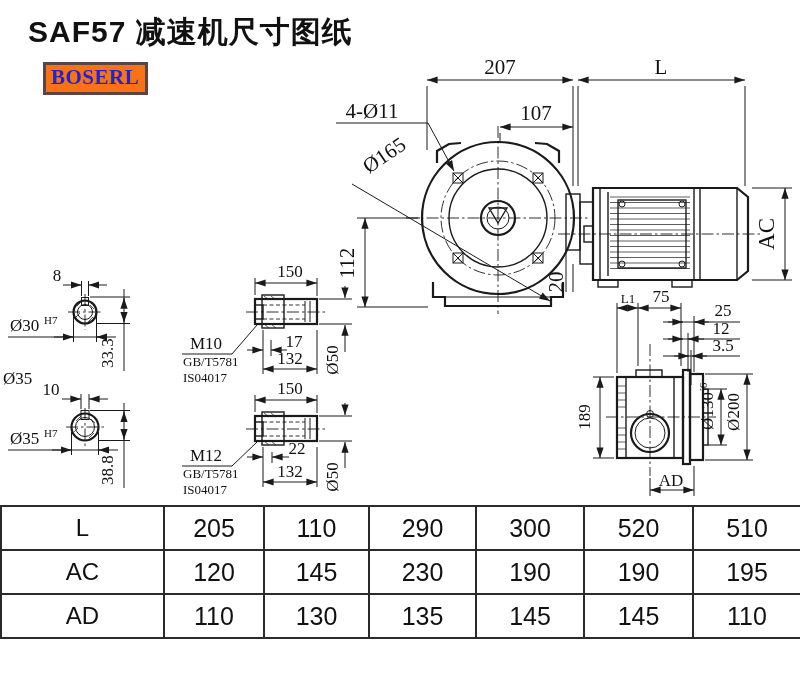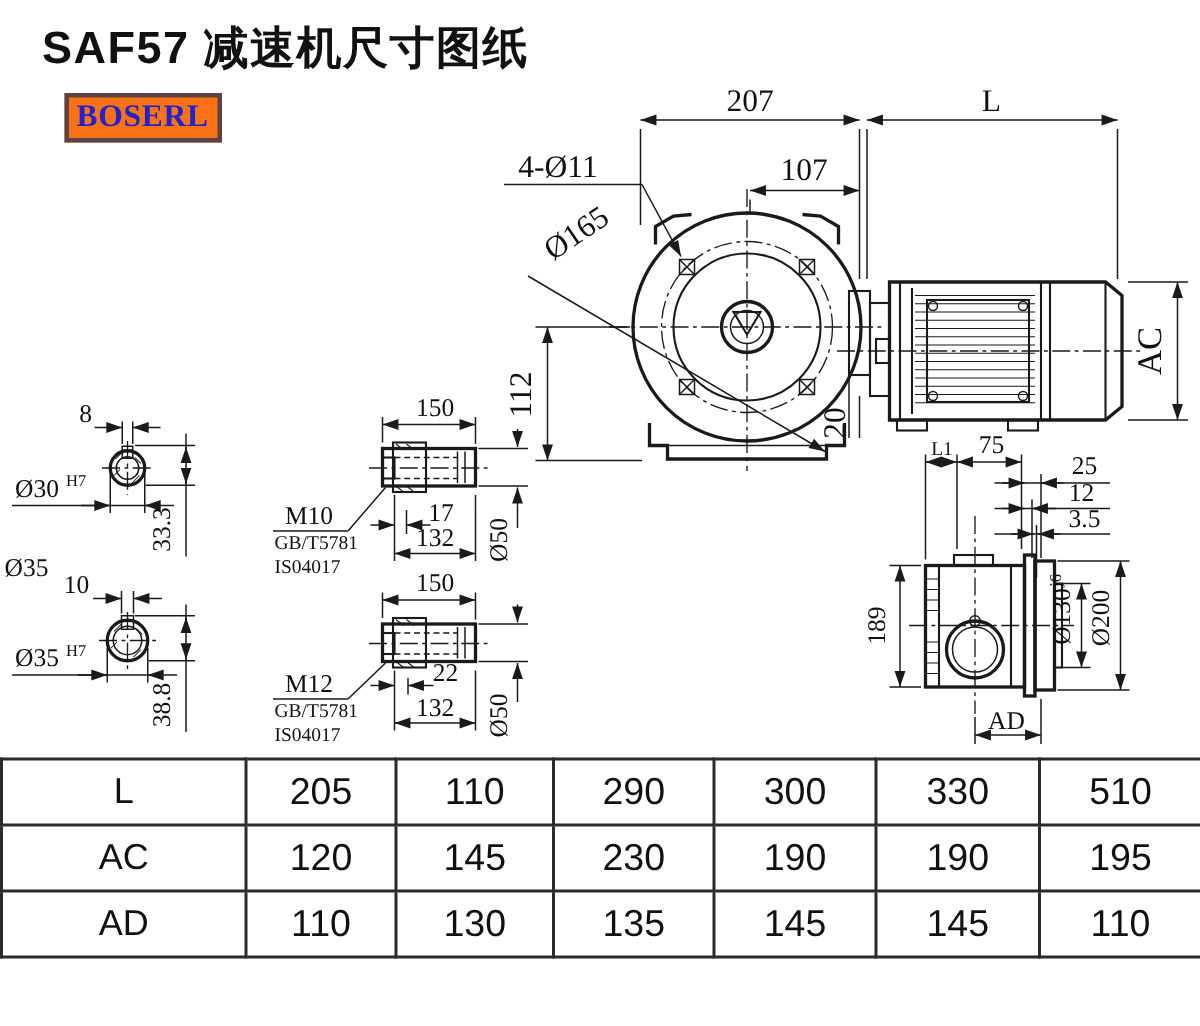--- a/index.html
+++ b/index.html
@@ -387,21 +387,21 @@
         <col style="width:109px">
         <col style="width:108px">
     </colgroup>
     <tbody>
     <tr style="height:44px">
       <td class="lab">L</td>
       <td class="num">205</td>
       <td class="num">110</td>
       <td class="num">290</td>
       <td class="num">300</td>
-      <td class="num">330</td>
+      <td class="num">520</td>
       <td class="num">510</td>
     </tr>
     <tr style="height:44px">
       <td class="lab">AC</td>
       <td class="num">120</td>
       <td class="num">145</td>
       <td class="num">230</td>
       <td class="num">190</td>
       <td class="num">190</td>
       <td class="num">195</td>

